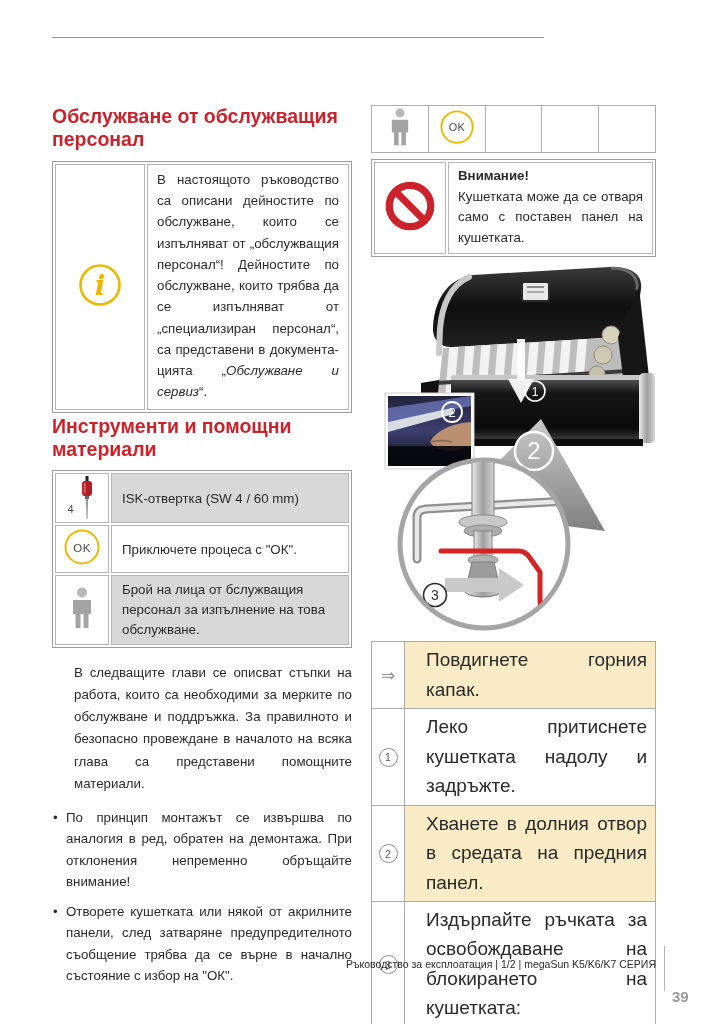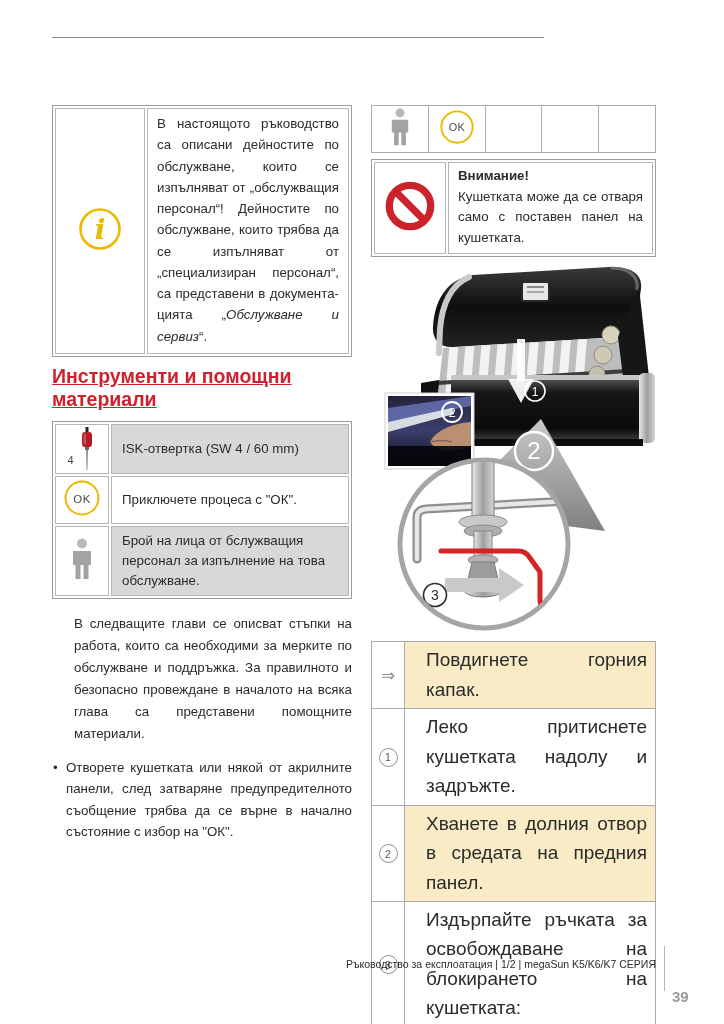--- a/index.html
+++ b/index.html
@@ -63,38 +63,39 @@
 </style>
 </head>
 <body>
 
 <div class="page">
 
   <div class="header-rule"></div>
 
   <div class="col-left">
 
+    <h1 class="red-h">Обслужване от обслужващия персонал</h1>
 
     <table class="frame">
       <tbody>
           <tr>
         <td class="info-icon-cell">
           <svg width="46" height="46" viewBox="0 0 46 46">
             <circle cx="23" cy="23" r="19.5" fill="none" stroke="var(--icon_yellow,#ecb800)" stroke-width="2.6"></circle>
             <text x="23" y="33" text-anchor="middle" font-family="DejaVu Serif, serif" font-style="italic" font-weight="bold" font-size="28" fill="var(--icon_yellow,#ecb800)">i</text>
           </svg>
         </td>
         <td class="info-text-cell">
           <span>В настоящото ръководство са опи­сани дейностите по обслужване, които се изпълняват от „обслуж­ващия персонал“! Дейностите по обслужване, които трябва да се изпълняват от „специализиран пер­сонал“, са представени в документа­цията „</span><i>Обслужване и сервиз</i><span>“.</span>
         </td>
       </tr>
     </tbody>
       </table>
 
-    <h1 class="red-h" style="margin-top:8px;text-decoration:underline;">Инструменти и помощни материали</h1>
+    <h1 class="red-h" style="margin-top:2px;">Инструменти и помощни материали</h1>
 
     <table class="frame tools">
       <tbody>
           <tr>
         <td class="icon-cell" style="height:46px;">
           <span class="tool-icon-wrap">
             <span class="tool-badge">4</span>
             <svg width="20" height="46" viewBox="0 0 20 46">
               <rect x="8.5" y="1" width="3" height="5" fill="#222"></rect>
               <rect x="5" y="6" width="10" height="15" rx="3" fill="#b01f24"></rect>
@@ -123,20 +124,21 @@
           </svg>
         </td>
         <td class="label-cell row-shaded">Брой на лица от бслужващия персонал за изпълнение на това обслужване.</td>
       </tr>
     </tbody>
       </table>
 
     <div class="bodycopy">В следващите глави се описват стъпки на работа, които са необходими за мерките по обслужване и поддръжка. За правилното и безопасно провеж­дане в началото на всяка глава са представени помощните материали.</div>
 
     <div class="bullets">
+      <div class="bullet">По принцип монтажът се извършва по аналогия в ред, обратен на демонтажа. При отклонения непременно обръщайте внимание!</div>
       <div class="bullet">Отворете кушетката или някой от акрилните панели, след затваряне предупредителното съобщение трябва да се върне в начално със­тояние с избор на "ОК".</div>
     </div>
   </div>
 
   <div class="col-right">
 
 
     <table class="icon-row">
       <tbody>
           <tr>

